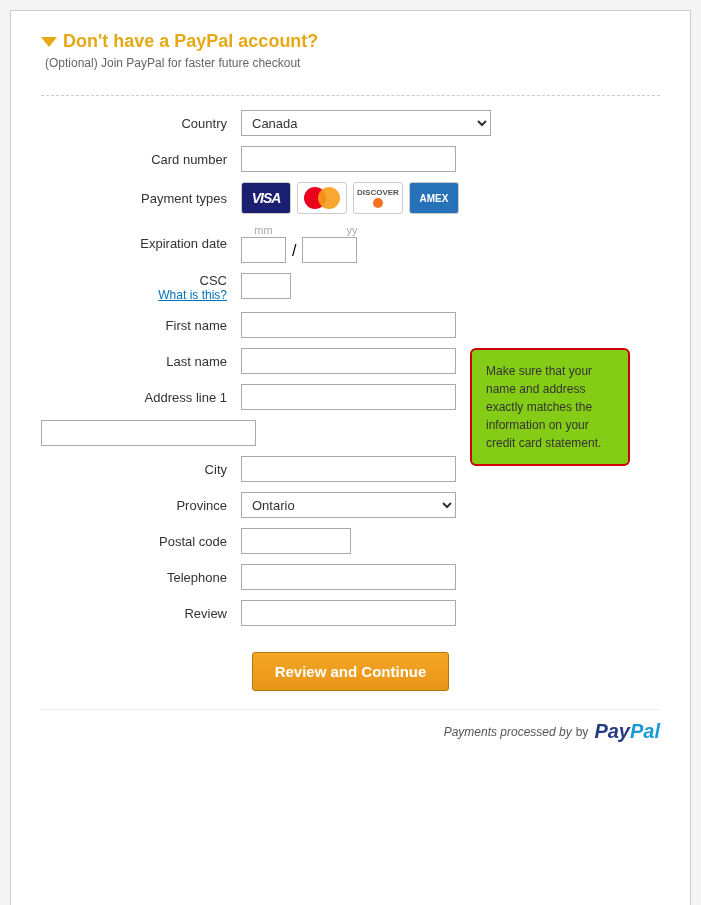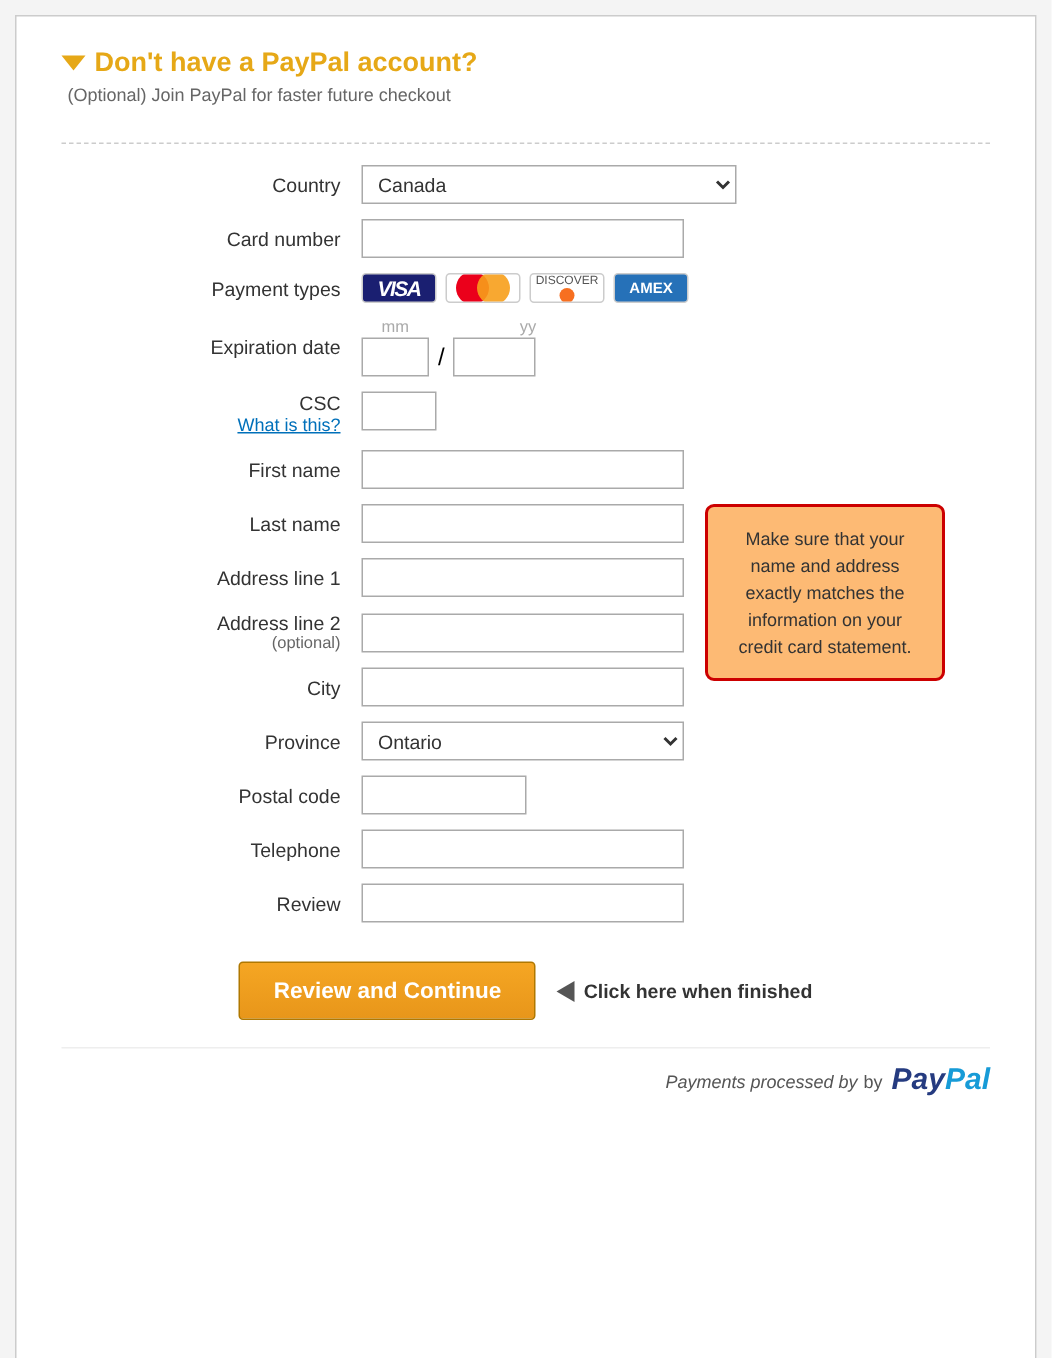--- a/index.html
+++ b/index.html
@@ -93,21 +93,21 @@
       background: #fff;
       cursor: pointer;
     }
     .payment-icons {
       display: flex;
       gap: 6px;
       align-items: center;
     }
     .card-icon {
       width: 50px;
-      height: 20px;
+      height: 32px;
       border: 1px solid #ccc;
       border-radius: 3px;
       display: flex;
       align-items: center;
       justify-content: center;
       font-size: 9px;
       font-weight: bold;
       overflow: hidden;
     }
     .visa-card {
@@ -179,23 +179,22 @@
     .tooltip-box {
       border: 2px solid #c00;
       border-radius: 6px;
       padding: 12px 14px;
       width: 160px;
       font-size: 12px;
       color: #333;
       position: absolute;
       right: 30px;
       top: 0;
-      background: #fdba74;
+      background: #84cc16;
       line-height: 1.5;
-      text-align: center;
     }
     .review-btn {
       background: linear-gradient(to bottom, #f5a623, #e8961a);
       border: 1px solid #b07800;
       color: #fff;
       font-size: 15px;
       font-weight: bold;
       padding: 10px 22px;
       cursor: pointer;
       border-radius: 3px;
@@ -257,21 +256,21 @@
       position: absolute;
       left: 14px;
       opacity: 0.9;
     }
     .discover-inner {
       display: flex;
       flex-direction: column;
       align-items: center;
       justify-content: center;
     }
-    .discover-text { color: #555; font-size: 8px; font-weight: normal; }
+    .discover-text { color: #555; font-size: 8px; font-weight: bold; }
     .discover-dot { width: 10px; height: 10px; border-radius: 50%; background: #f76f20; margin-top: 1px; }
   </style>
 </head>
 <body>
 
 <div class="card">
 
   <div class="header-section">
     <div class="header-title">
       <span class="triangle"></span>
@@ -356,24 +355,20 @@
         <span>Make sure that your name and address exactly matches the information on your credit card statement.</span>
       </div>
     </div>
 
     <div class="form-row">
       <label class="form-label">Address line 1</label>
       <input type="text" class="form-input input-full" style="">
     </div>
 
     <div class="form-row">
-      <div class="form-label">
-        <div>Address line 2</div>
-        <span class="form-label-sub">(optional)</span>
-      </div>
       <input type="text" class="form-input input-full" style="">
     </div>
 
     <div class="form-row">
       <label class="form-label">City</label>
       <input type="text" class="form-input input-full" style="">
     </div>
 
     <div class="form-row">
       <label class="form-label">Province</label>
@@ -397,24 +392,20 @@
 
     <div class="form-row">
       <label class="form-label">Review</label>
       <input type="text" class="form-input input-full" style="">
     </div>
 
   </div>
 
   <div class="btn-row">
     <button class="review-btn">Review and Continue</button>
-    <div class="btn-hint">
-      <span class="arrow-icon"></span>
-      <span>Click here when finished</span>
-    </div>
   </div>
 
   <div class="footer-row">
     <span class="footer-text">Payments processed by</span>
     <span style="font-size:12px;color:#555;margin-right:2px;">by</span>
     <span class="paypal-logo">
       <span class="paypal-pay">Pay</span><span class="paypal-pal">Pal</span>
     </span>
   </div>
 </div>

